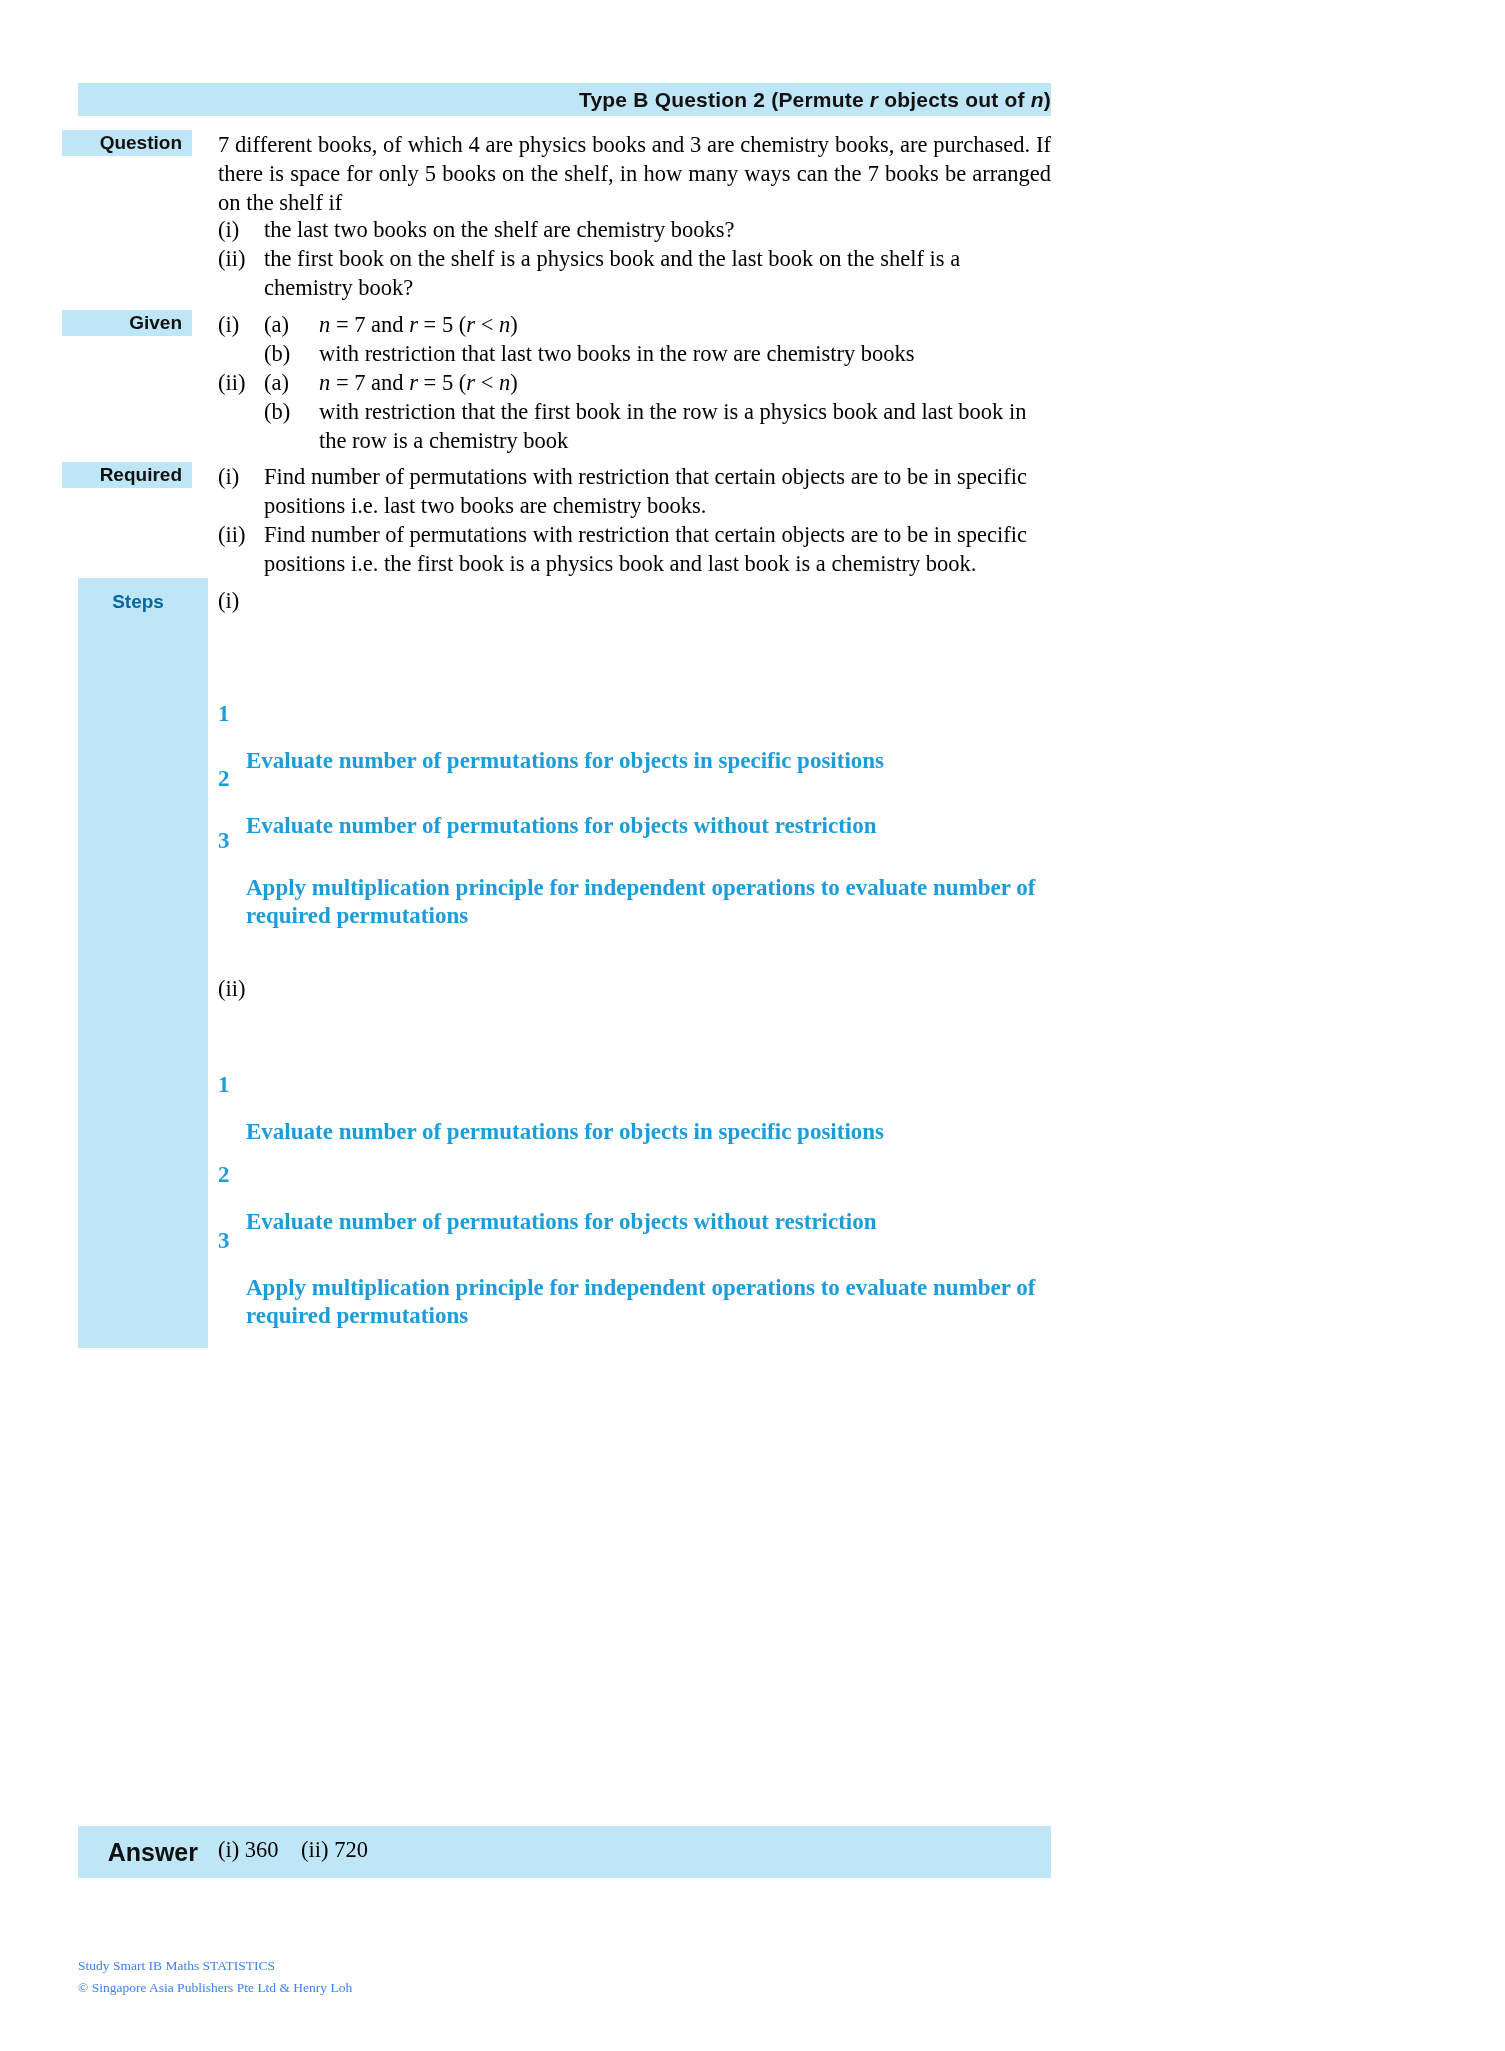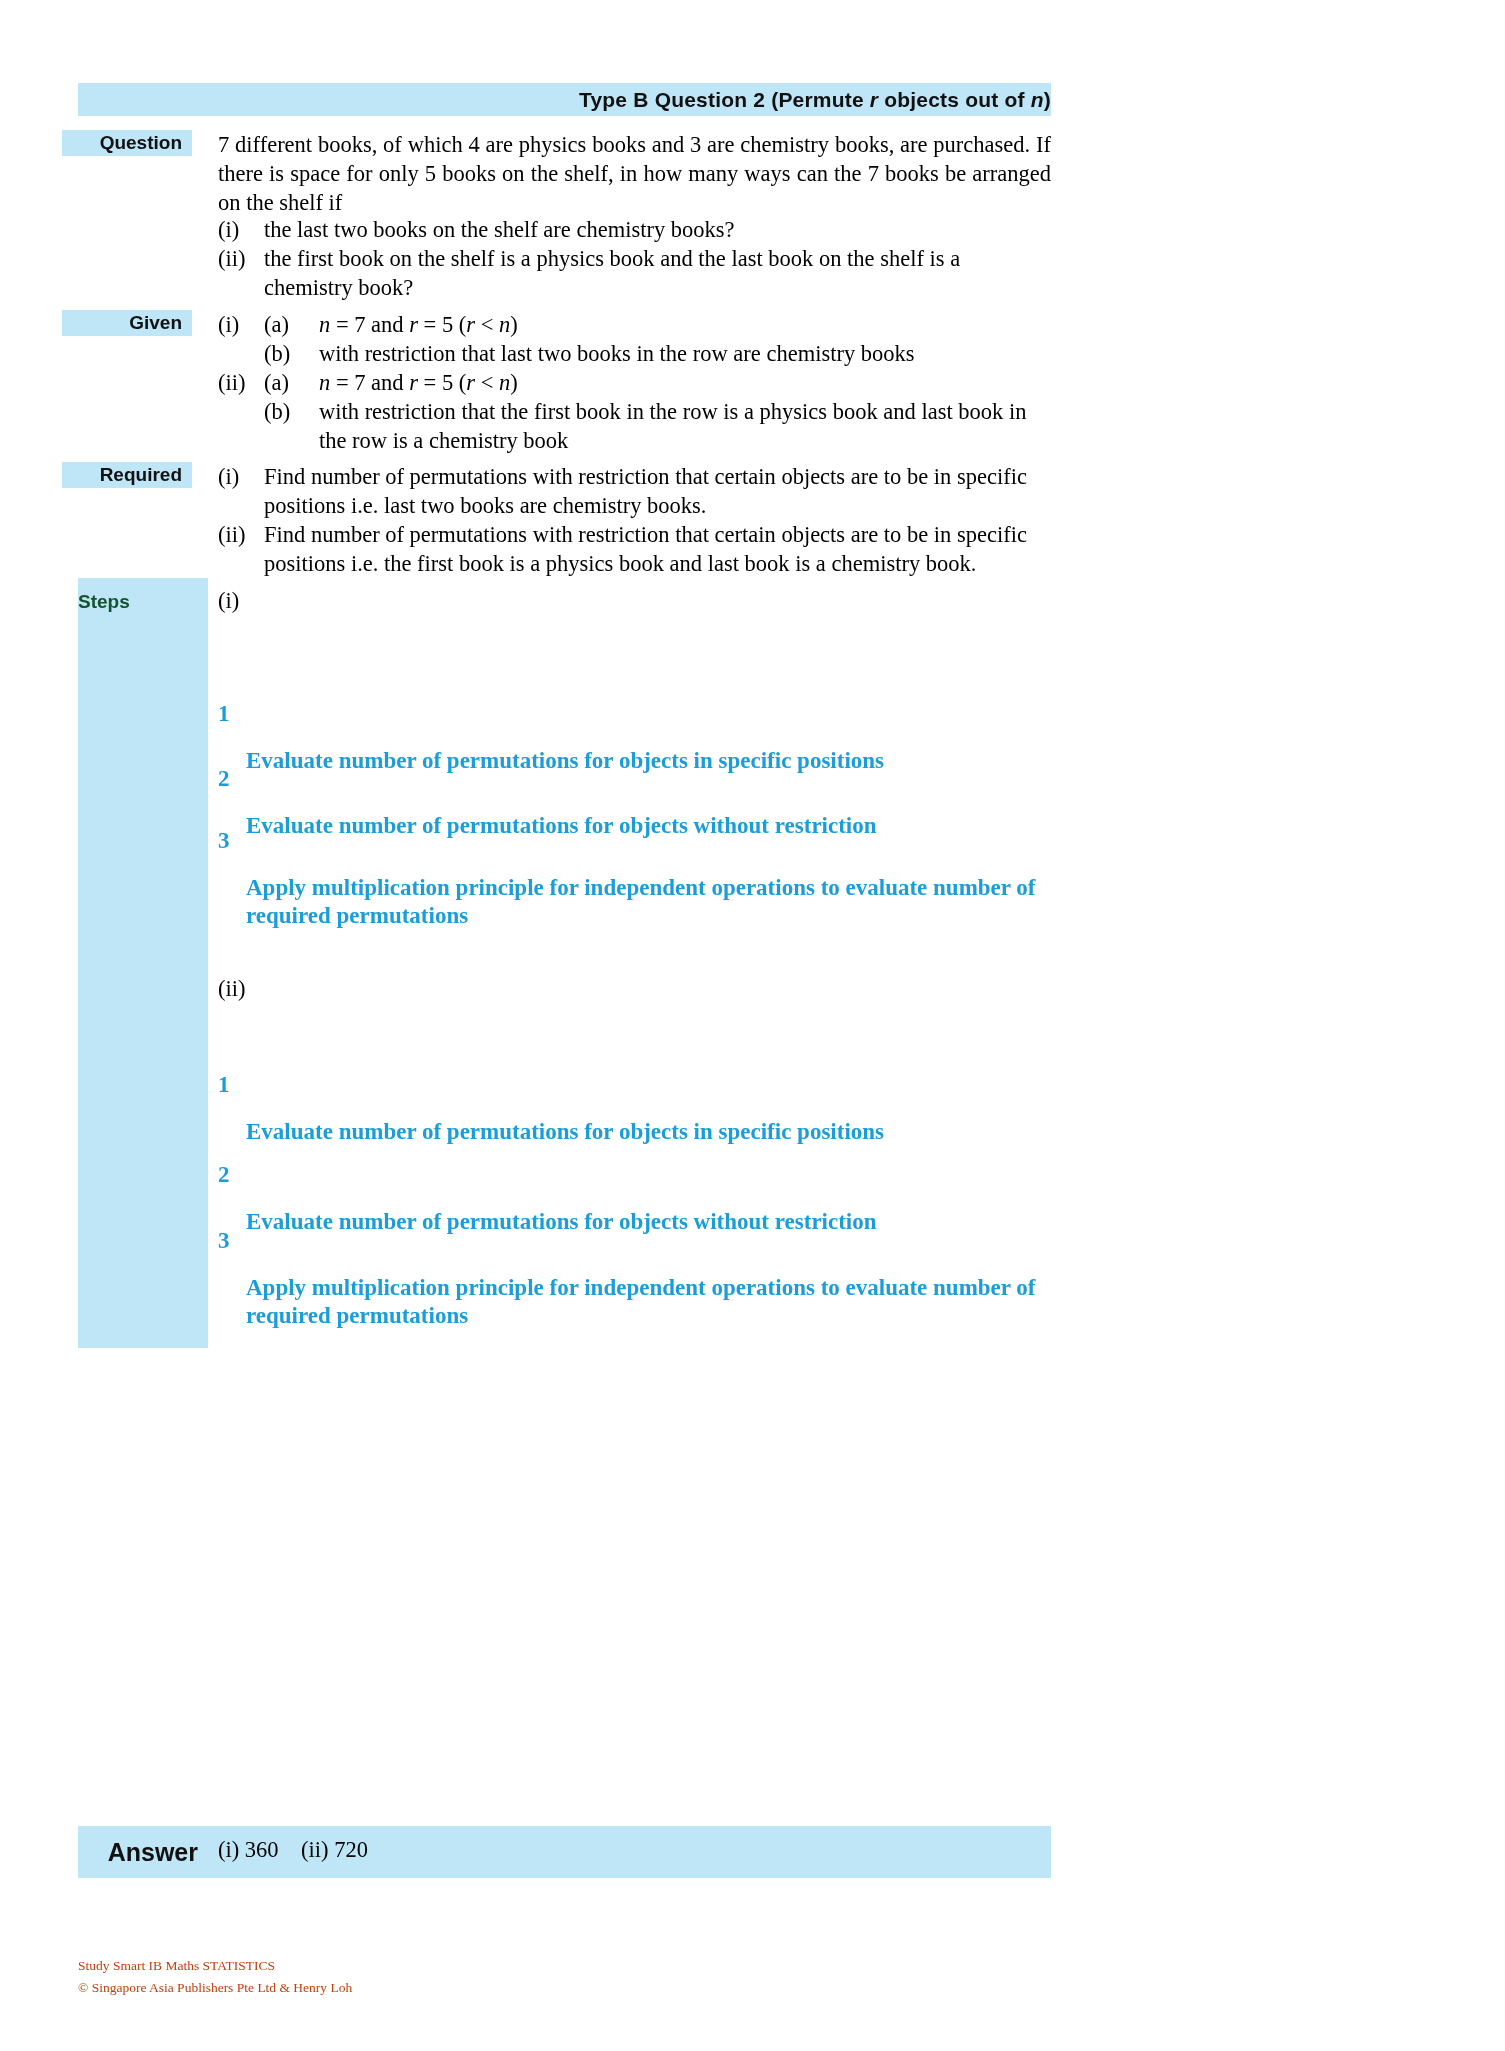--- a/index.html
+++ b/index.html
@@ -68,22 +68,22 @@
     left: 78px;
     top: 578px;
     width: 130px;
     height: 770px;
     background: #bfe6f7;
   }
   .steps-column .steps-label {
     font-family: "Liberation Sans", sans-serif;
     font-weight: bold;
     font-size: 19px;
-    color: #14532d;
-    text-align: left;
+    color: #0369a1;
+    text-align: center;
     padding-right: 10px;
     padding-top: 11px;
     line-height: 26px;
   }
 
   
   .body-block {
     position: absolute;
     font-family: "Liberation Serif", serif;
     font-size: 22.5px;
@@ -169,21 +169,21 @@
   }
 
   
   .footer-left {
     position: absolute;
     left: 78px;
     top: 1955px;
     font-family: "Liberation Serif", serif;
     font-size: 13.5px;
     line-height: 22px;
-    color: #c2410c;
+    color: #3b82f6;
   }
   .footer-center {
     position: absolute;
     left: 400px;
     top: 1930px;
     width: 560px;
     text-align: center;
     font-family: "Liberation Serif", serif;
     color: #000000;
   }

